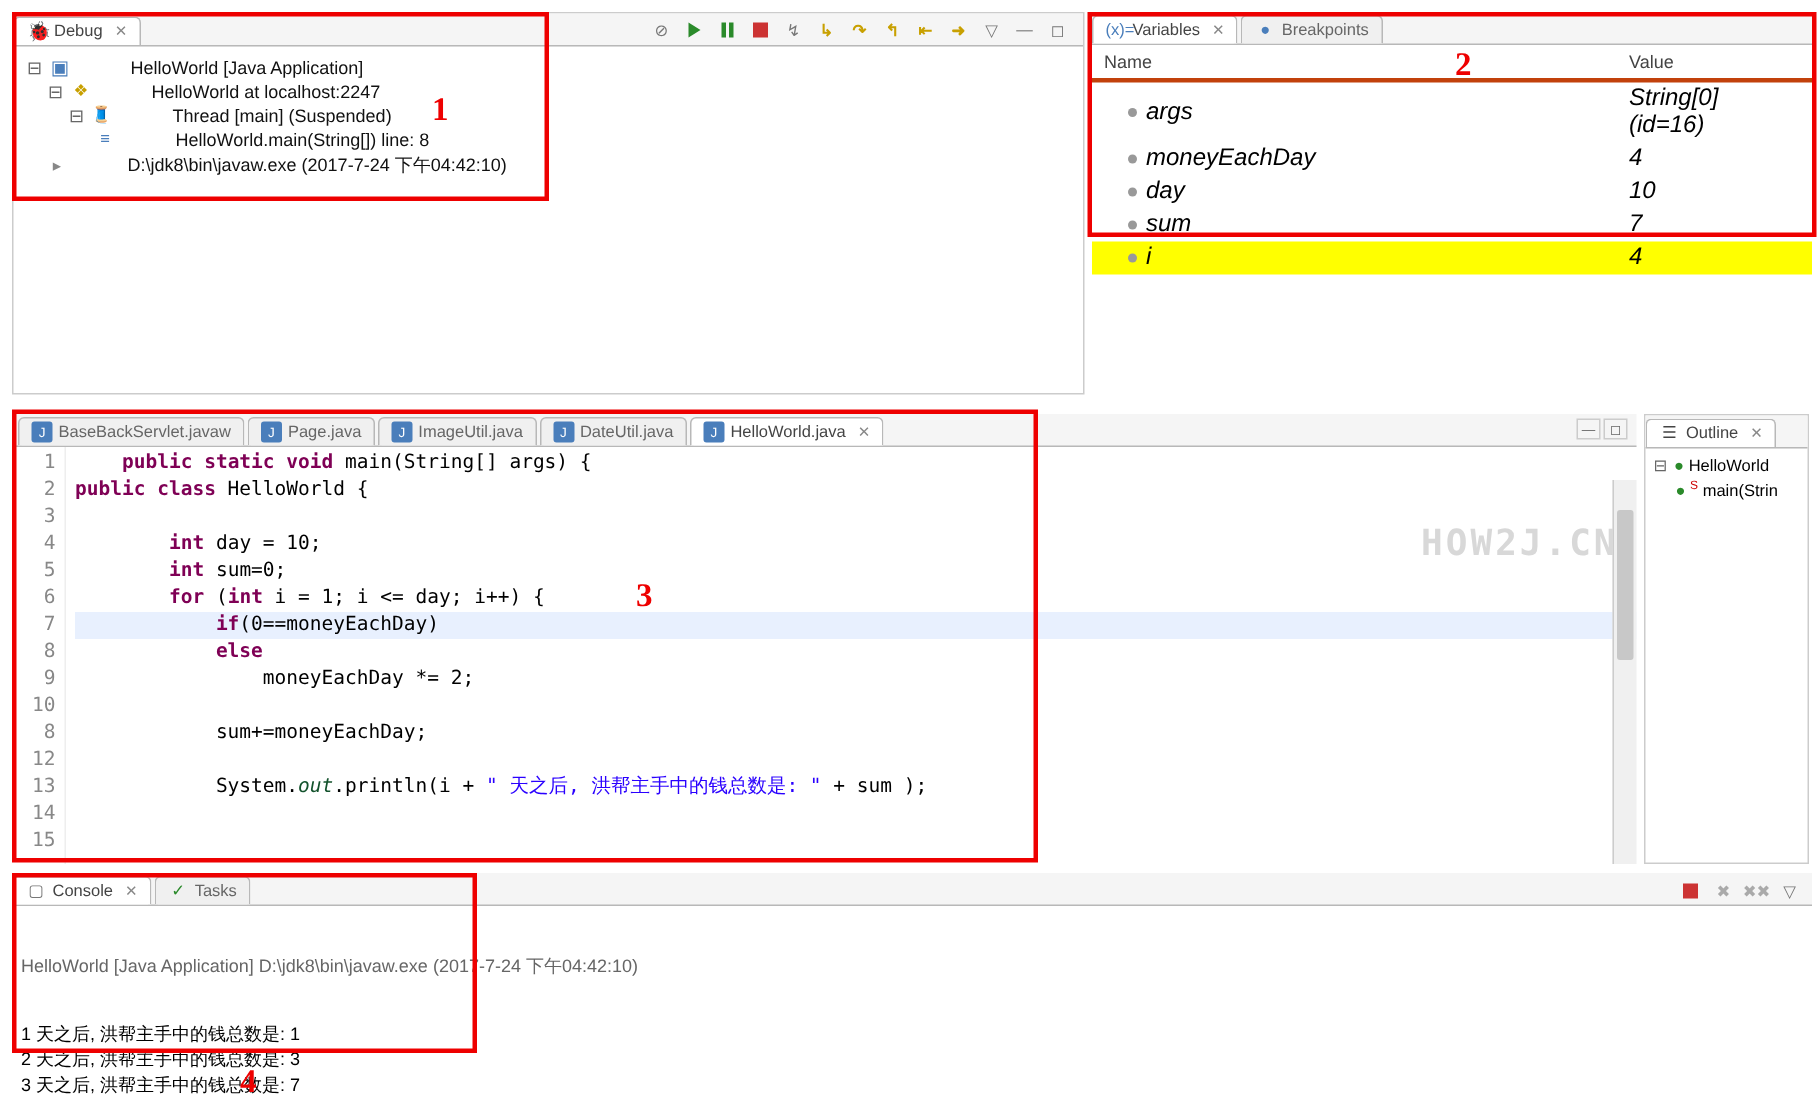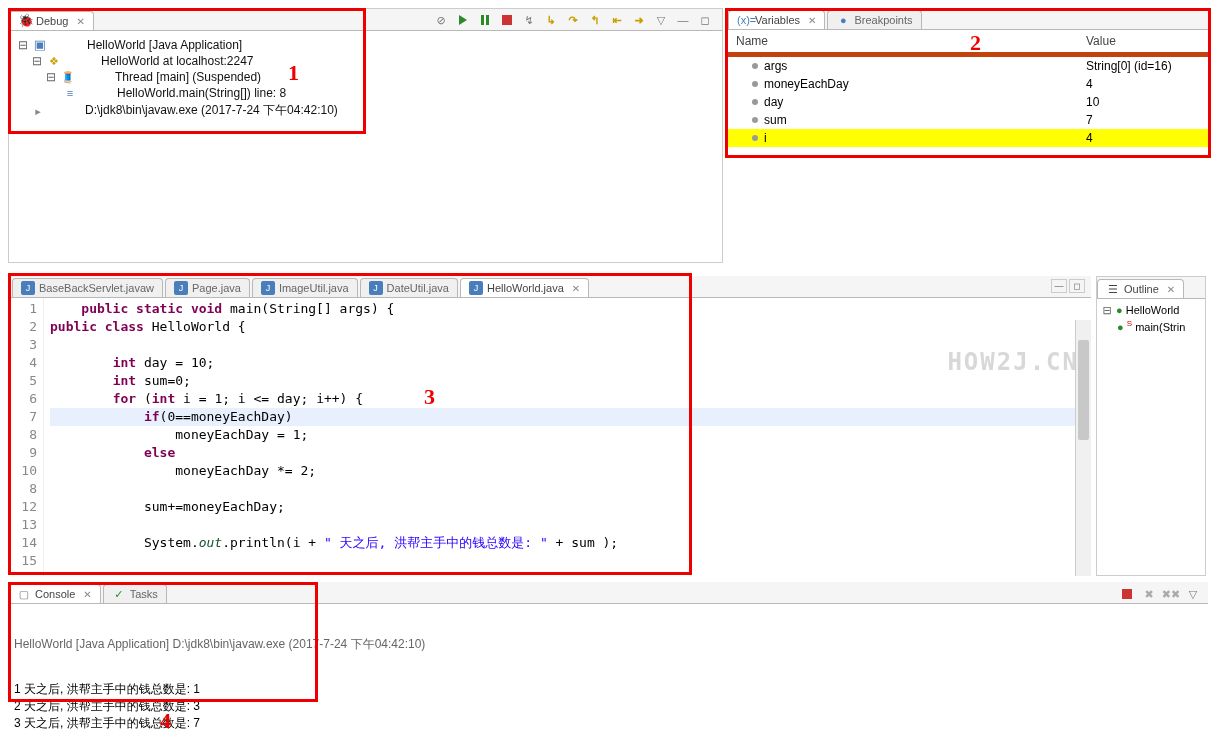--- a/index.html
+++ b/index.html
@@ -61,24 +61,24 @@
   .pause-green{display:flex;gap:2px;} .pause-green span{width:3px;height:10px;background:#2a8a2a;}
   .arrow-y{color:#c8a000;font-weight:bold;}
 
   
   .ann { position:absolute; border:3px solid #e00; pointer-events:none;}
   .ann-num{position:absolute;color:#e00;font-size:22px;font-weight:bold;font-family:serif;}
 
   
   #vars { left:728px; top:8px; width:480px; height:255px;}
   .var-tabs{display:flex;align-items:flex-end;height:22px;border-bottom:1px solid #b8b8b8;background:#f5f5f5;}
-  .var-head{display:flex;border-bottom:5px solid #c2410c;font-size:12px;color:#444;}
+  .var-head{display:flex;border-bottom:3px solid #c2410c;font-size:12px;color:#444;}
   .var-head div{padding:4px 8px;}
   .col-n{flex:0 0 350px;} .col-v{flex:1;}
-  .var-row{display:flex;font-size:12px;}
+  .var-row{display:flex;font-size:16px;font-style:italic;}
   .var-row .col-n{padding:2px 0 2px 24px;display:flex;align-items:center;gap:6px;}
   .var-row .col-v{padding:2px 8px;}
   .var-row.hl{background:#ffff00;}
   .dot{width:6px;height:6px;border-radius:50%;background:#999;display:inline-block;}
 
   
   #editor { left:8px; top:276px; width:1083px; height:300px;}
   .ed-tabs{height:22px;display:flex;align-items:flex-end;border-bottom:1px solid #b8b8b8;background:#f5f5f5;padding-left:4px;}
   .code-area{display:flex;height:calc(100% - 22px);font-family:Consolas,monospace;font-size:13px;position:relative;}
   .gutter{width:36px;background:#fff;border-right:1px solid #eee;color:#888;text-align:right;padding:2px 6px 0 0;line-height:18px;}
@@ -280,21 +280,20 @@
       </div>
     <div class="code" id="code">
       <div class="watermark">HOW2J.CN</div>
     <div class="code-line">    <span class="kw">public static void</span> main(String[] args) {</div>
         <div class="code-line"><span class="kw">public class</span> HelloWorld {</div>
         <div class="code-line"></div>
         <div class="code-line">        <span class="kw">int</span> day = 10;</div>
         <div class="code-line">        <span class="kw">int</span> sum=0;</div>
         <div class="code-line">        <span class="kw">for</span> (<span class="kw">int</span> i = 1; i &lt;= day; i++) {</div>
         <div class="code-line hl-line sel-line">            <span class="kw">if</span>(0==moneyEachDay)</div>
-        <div class="code-line">                moneyEachDay = 1;</div>
         <div class="code-line">            <span class="kw">else</span></div>
         <div class="code-line">                moneyEachDay *= 2;</div>
         <div class="code-line"></div>
         <div class="code-line">            sum+=moneyEachDay;</div>
         <div class="code-line"></div>
         <div class="code-line">            System.<span class="static">out</span>.println(i + <span class="str">" 天之后, 洪帮主手中的钱总数是: "</span> + sum );</div>
       </div>
     <div class="vscroll">
       <div class="vscroll-thumb"></div>
     </div>

